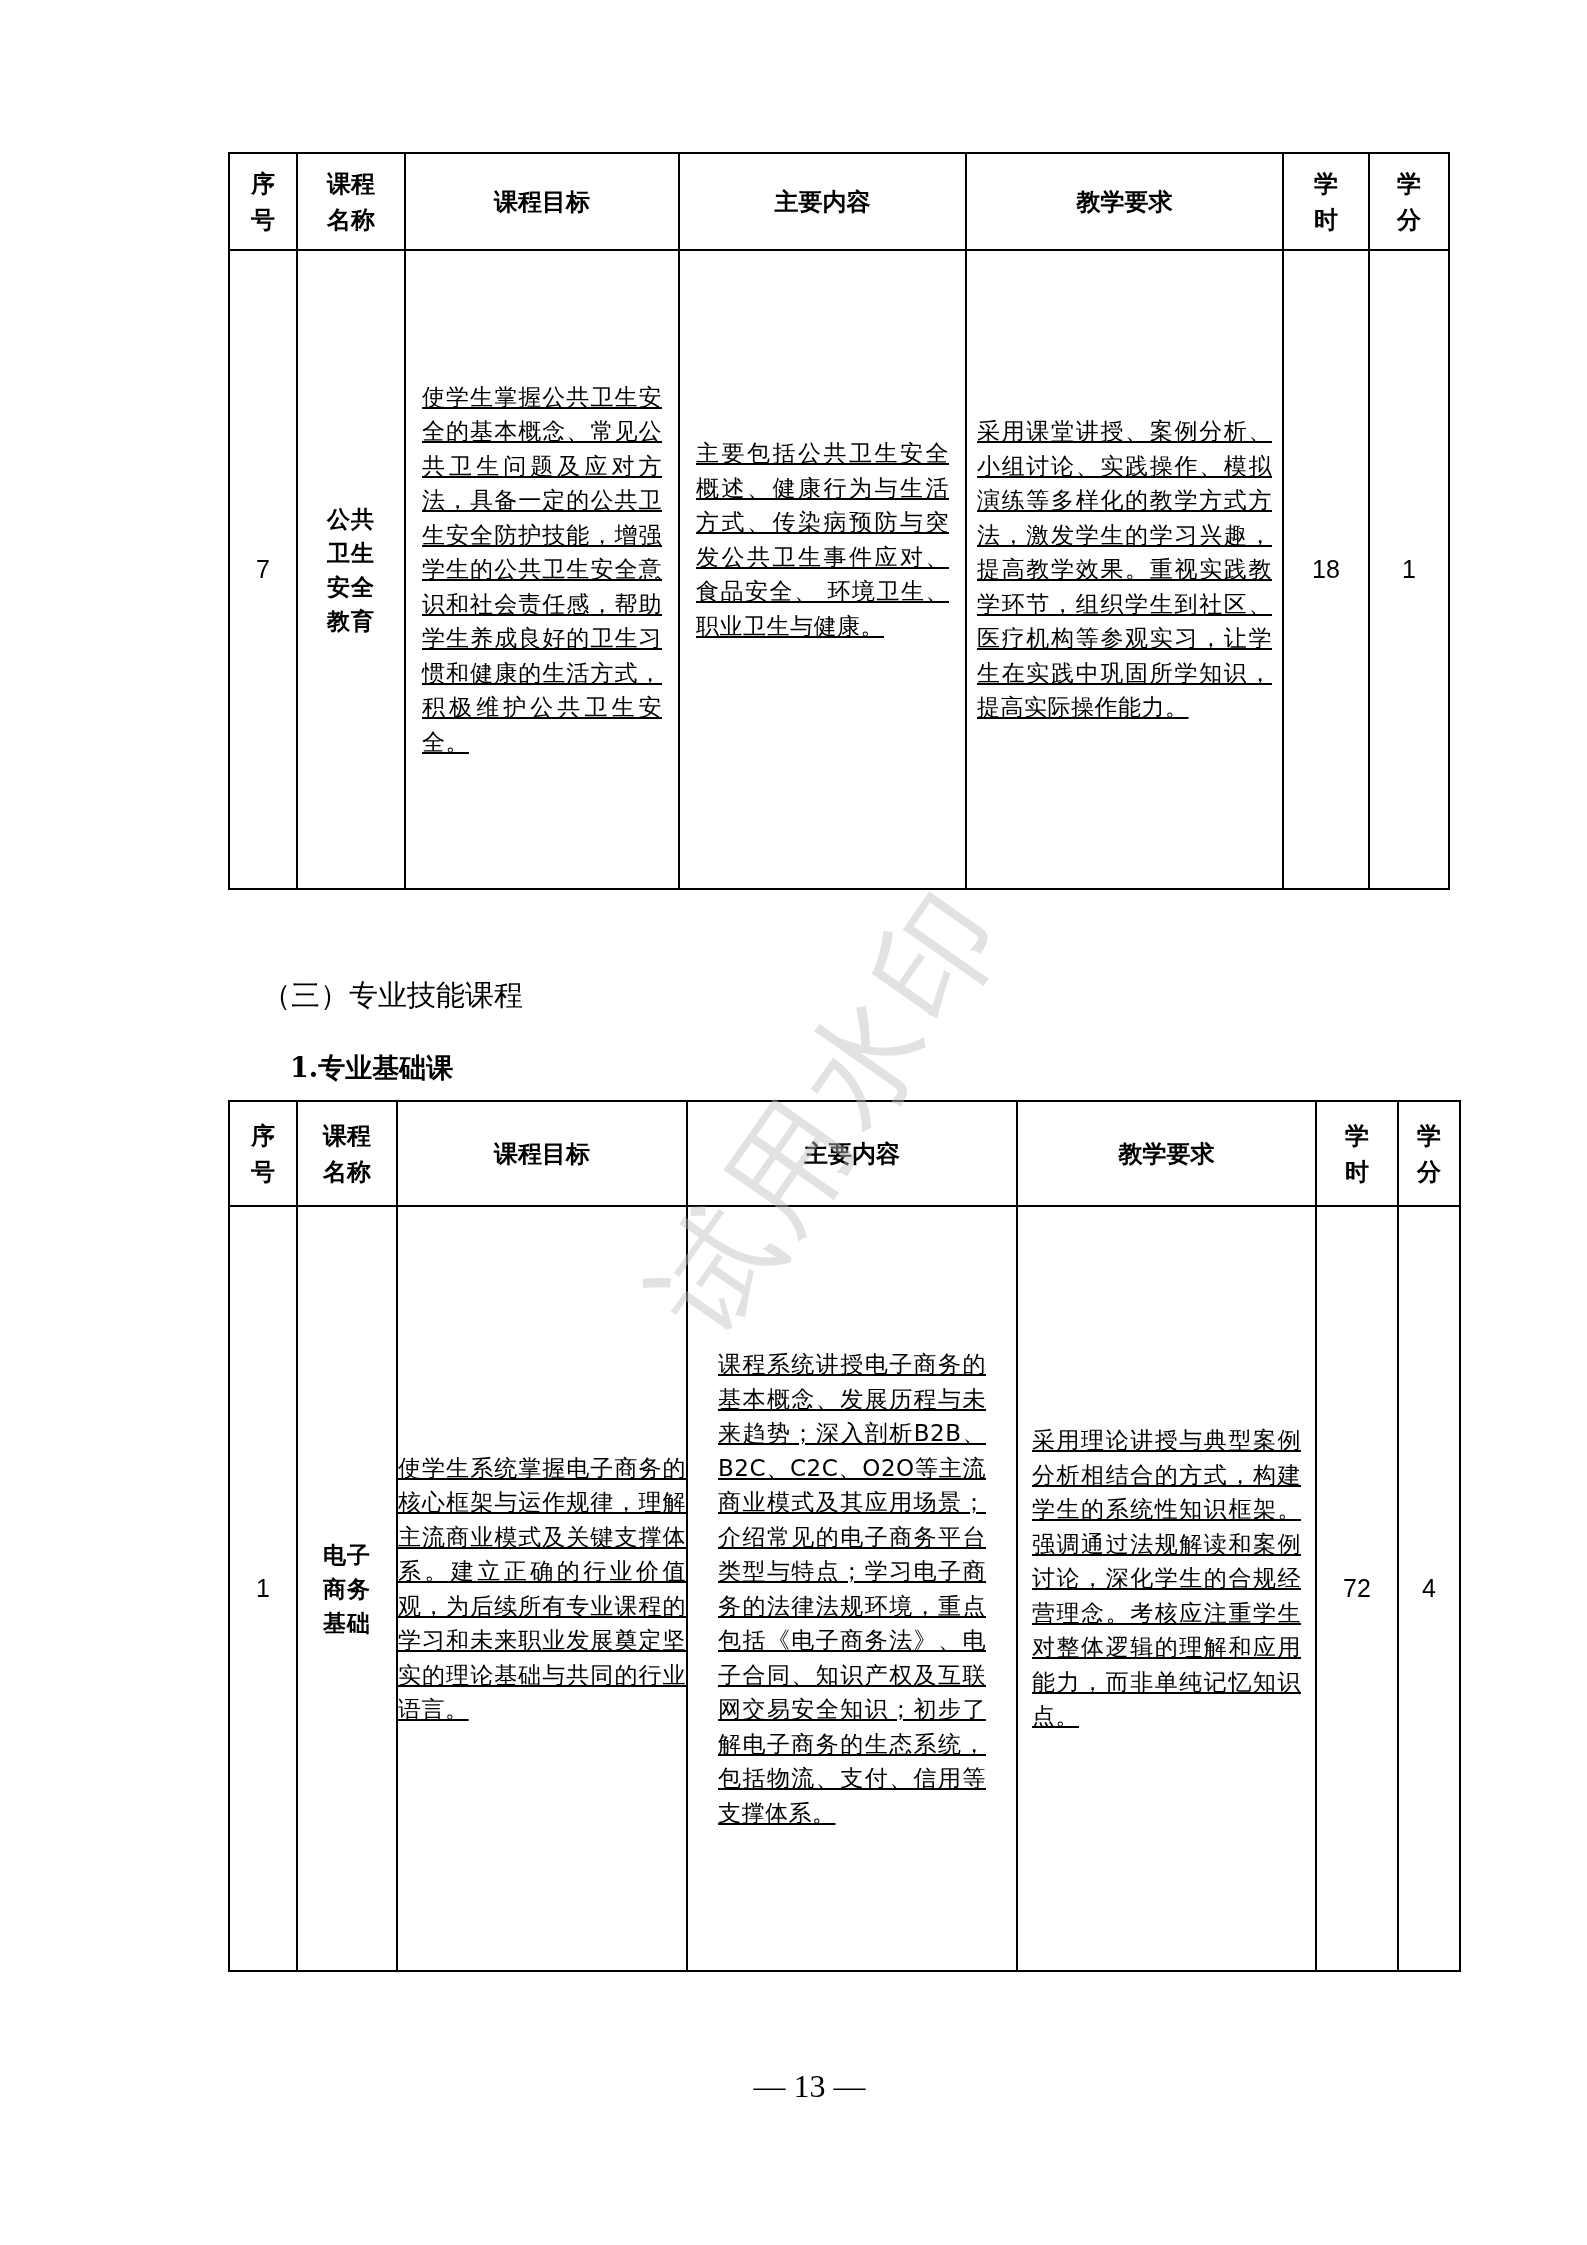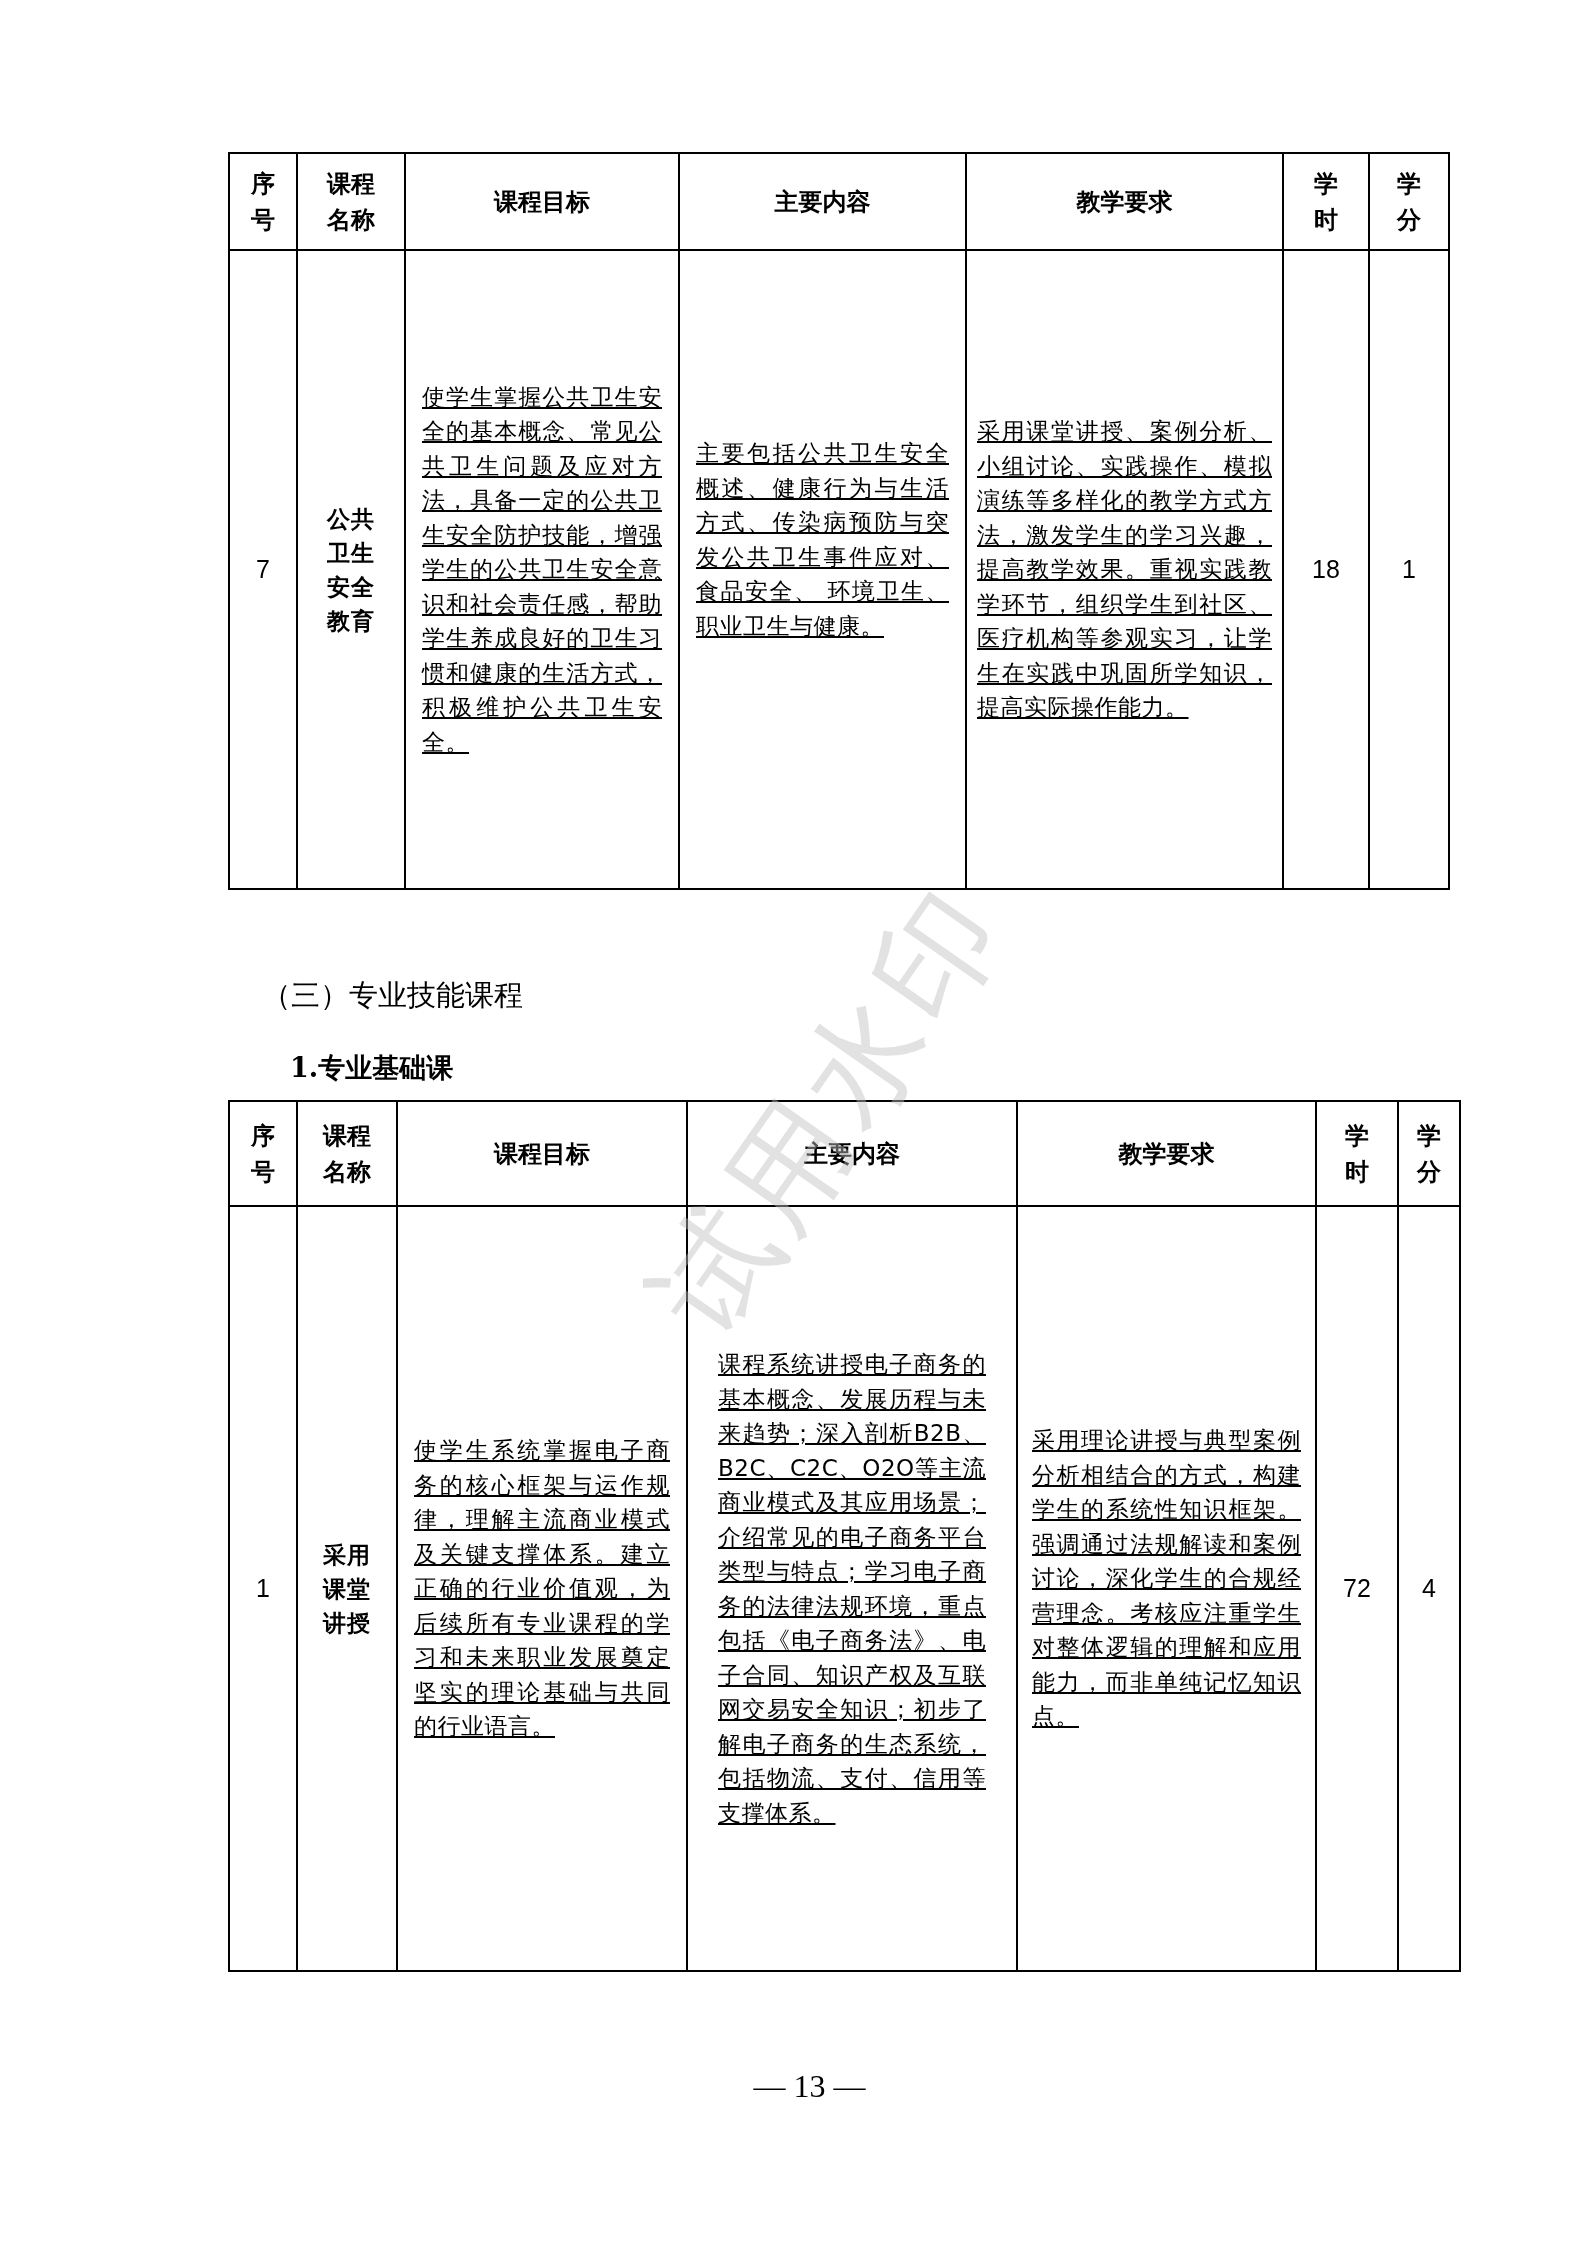--- a/index.html
+++ b/index.html
@@ -146,23 +146,23 @@
       <th class="hdr narrow">
           <span>学</span>
           <span>分</span>
         </th>
     </tr>
   </thead>
   <tbody>
     <tr>
       <td class="num">1</td>
       <td>
-          <div class="name">采用课堂讲授</div>
+          <div class="name">电子商务基础</div>
         </td>
-      <td style="padding:0 16px;">
+      <td style="padding:0 0;">
           <div class="para">使学生系统掌握电子商务的核心框架与运作规律，理解主流商业模式及关键支撑体系。建立正确的行业价值观，为后续所有专业课程的学习和未来职业发展奠定坚实的理论基础与共同的行业语言。</div>
         </td>
       <td style="padding:0 30px;">
           <div class="para">课程系统讲授电子商务的基本概念、发展历程与未来趋势；深入剖析B2B、B2C、C2C、O2O等主流商业模式及其应用场景；介绍常见的电子商务平台类型与特点；学习电子商务的法律法规环境，重点包括《电子商务法》、电子合同、知识产权及互联网交易安全知识；初步了解电子商务的生态系统，包括物流、支付、信用等支撑体系。</div>
         </td>
       <td style="padding:0 14px;">
           <div class="para" style="margin-top:-20px;">采用理论讲授与典型案例分析相结合的方式，构建学生的系统性知识框架。强调通过法规解读和案例讨论，深化学生的合规经营理念。考核应注重学生对整体逻辑的理解和应用能力，而非单纯记忆知识点。</div>
         </td>
       <td class="num">72</td>
       <td class="num">4</td>

